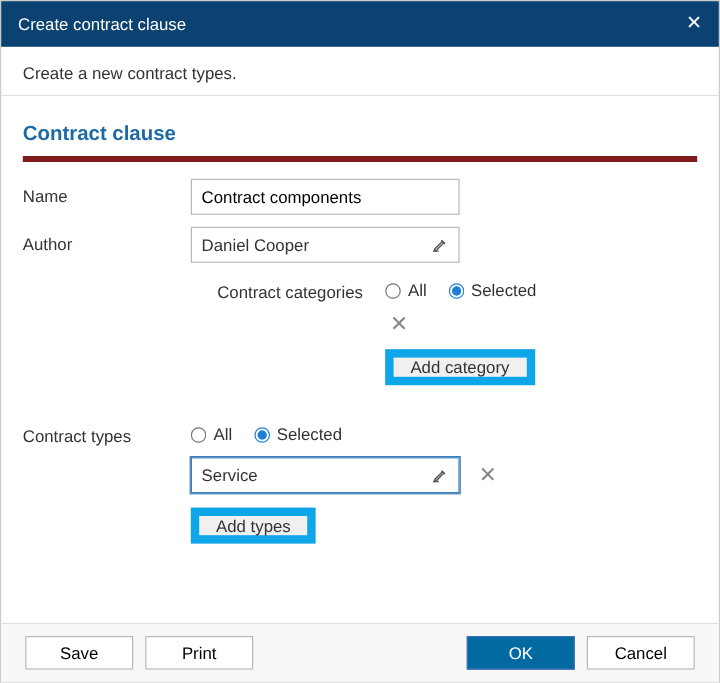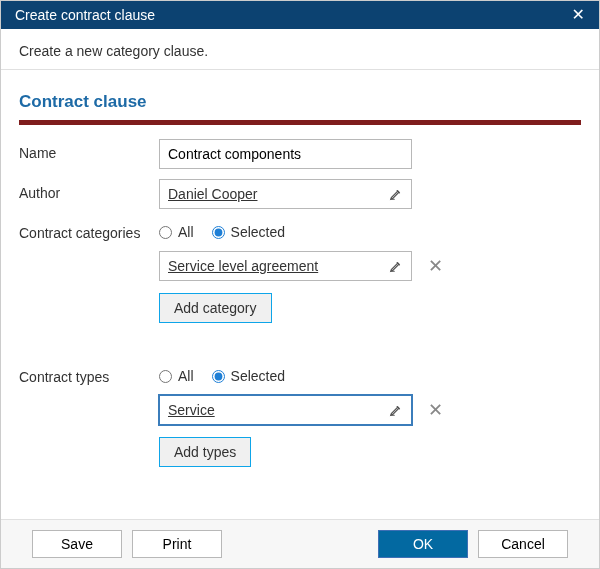--- a/index.html
+++ b/index.html
@@ -14,21 +14,21 @@
     width: 600px;
     height: 569px;
     border: 1px solid #ccc;
     display: flex;
     flex-direction: column;
     background: #fff;
   }
   .titlebar {
     background: #0c4271;
     color: #fff;
-    height: 28px;
+    height: 38px;
     display: flex;
     align-items: center;
     padding: 0 14px;
     justify-content: space-between;
   }
   .titlebar .title { font-size: 14px; }
   .titlebar .close-icon {
     font-size: 16px;
     cursor: pointer;
     line-height: 1;
@@ -63,33 +63,32 @@
     padding-top: 6px;
     color: #333;
     flex-shrink: 0;
   }
   .field-col {
     flex: 0 0 260px;
     display: flex;
     flex-direction: column;
   }
   .text-input, .lookup-input {
-    width: 253px;
+    width: 224px;
     height: 30px;
     border: 1px solid #b8b8b8;
     padding: 4px 8px;
     font-size: 14px;
     display: flex;
     align-items: center;
     background: #fff;
   }
   .lookup-input {
     justify-content: space-between;
     cursor: pointer;
-    text-decoration: underline;
   }
   .lookup-input.focused {
     outline: 1px solid #3b7dbb;
     border-color: #3b7dbb;
   }
   .pencil-icon {
     width: 14px; height: 14px;
     color: #555;
   }
   .radio-row {
@@ -115,32 +114,32 @@
   .remove-x {
     color: #888;
     font-size: 18px;
     cursor: pointer;
     padding: 0 4px;
     line-height: 1;
   }
   .small-btn {
     height: 30px;
     padding: 0 14px;
-    border: 1px solid #0ea5e9;
+    border: 7px solid #0ea5e9;
     background: #f0f0f0;
     color: #333;
     font-size: 14px;
     cursor: pointer;
     margin-top: 12px;
     align-self: flex-start;
   }
   .footer {
     border-top: 1px solid #e0e0e0;
     background: #f7f7f7;
-    padding: 10px 31px;
+    padding: 10px 20px;
     display: flex;
     align-items: center;
     gap: 10px;
   }
   .footer .spacer { flex: 1; }
   .btn {
     height: 28px;
     min-width: 90px;
     padding: 0 14px;
     border: 1px solid #b8b8b8;
@@ -157,21 +156,21 @@
 </head>
 <body>
 
 <div class="dialog">
 
   <div class="titlebar">
     <span class="title">Create contract clause</span>
     <span class="close-icon">✕</span>
   </div>
 
-  <div class="subheader">Create a new category clause.</div>
+  <div class="subheader">Create a new contract types.</div>
 
   <div class="content">
 
     <div class="section-title">Contract clause</div>
 
     <div class="form-row">
       <div class="label">Name</div>
       <div class="field-col">
         <input type="text" class="text-input" value="Contract components" style="">
       </div>
@@ -184,42 +183,34 @@
           <span>Daniel Cooper</span>
           <svg class="pencil-icon" viewBox="0 0 24 24" fill="none" stroke="currentColor" stroke-width="2">
               <path d="M3 21l3-1 11-11-2-2L4 18l-1 3z"></path>
               <path d="M14 6l4 4" stroke-linecap="round"></path>
               <path d="M3 21h6" stroke-linecap="round"></path>
             </svg>
         </div>
       </div>
     </div>
 
-    <div class="form-row" style="margin-bottom:40px;">
+    <div class="form-row" style="margin-bottom:28px;justify-content:flex-end;">
       <div class="label">Contract categories</div>
       <div class="field-col">
         <div class="radio-row">
           <label class="radio-opt">
             <input type="radio" name="catmode" style="">
             <span>All</span>
           </label>
           <label class="radio-opt">
             <input type="radio" name="catmode" checked="" style="">
             <span>Selected</span>
           </label>
         </div>
         <div class="selection-row">
-          <div class="lookup-input">
-            <span>Service level agreement</span>
-            <svg class="pencil-icon" viewBox="0 0 24 24" fill="none" stroke="currentColor" stroke-width="2">
-                <path d="M3 21l3-1 11-11-2-2L4 18l-1 3z"></path>
-                <path d="M14 6l4 4" stroke-linecap="round"></path>
-                <path d="M3 21h6" stroke-linecap="round"></path>
-              </svg>
-          </div>
           <span class="remove-x">✕</span>
         </div>
         <button class="small-btn">Add category</button>
       </div>
     </div>
 
     <div class="form-row">
       <div class="label">Contract types</div>
       <div class="field-col">
         <div class="radio-row">

